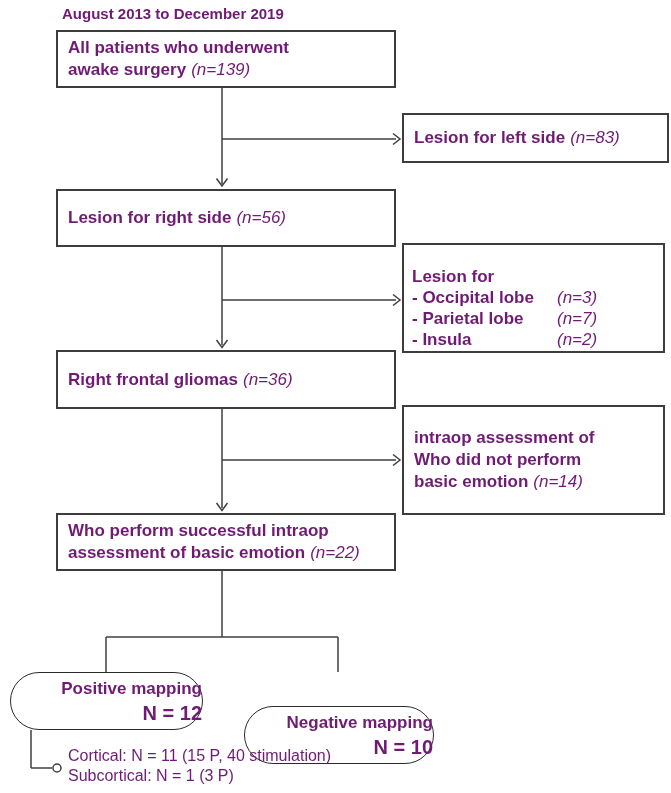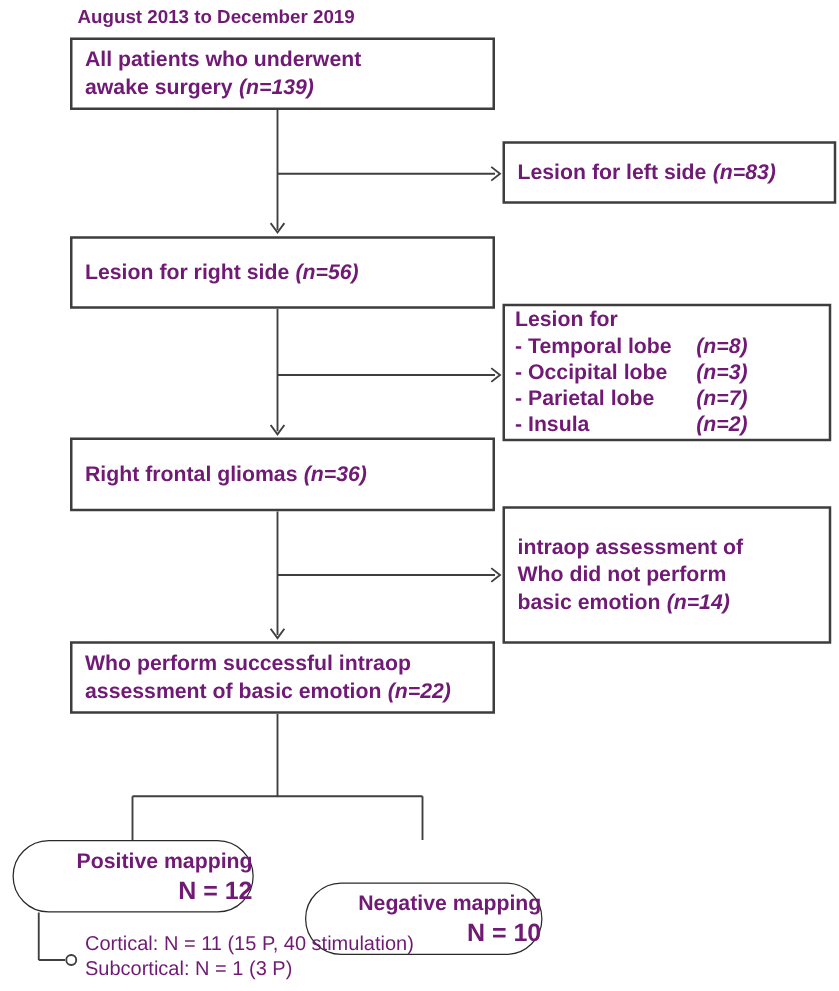--- a/index.html
+++ b/index.html
@@ -41,21 +41,21 @@
     font-size: 17px;
     font-weight: bold;
     line-height: 22px;
     display: flex;
     flex-direction: column;
     justify-content: center;
     padding: 2px 10px;
   }
   .n {
     font-style: italic;
-    font-weight: bold;
+    font-weight: normal;
     margin-left: 5px;
   }
   .box-all      { left: 56px;  top: 30px;  width: 340px; height: 58px; }
   .box-left     { left: 402px; top: 113px; width: 267px; height: 50px; }
   .box-right    { left: 56px;  top: 189px; width: 340px; height: 58px; }
   .box-lesions  { left: 402px; top: 243px; width: 263px; height: 110px; line-height: 21px; padding: 1px 8px; justify-content: flex-end; }
   .box-frontal  { left: 56px;  top: 350px; width: 340px; height: 59px; }
   .box-nointra  { left: 402px; top: 405px; width: 263px; height: 110px; }
   .box-success  { left: 56px;  top: 513px; width: 340px; height: 58px; }
   .lesion-row { display: grid; grid-template-columns: 145px auto; }
@@ -128,24 +128,20 @@
     <div><span>Lesion for left side</span><span class="n">(n=83)</span></div>
   </div>
 
   <div class="box box-right">
     <div><span>Lesion for right side</span><span class="n">(n=56)</span></div>
   </div>
 
   <div class="box box-lesions">
     <div>Lesion for</div>
     <div class="lesion-row">
-      <span>- Temporal lobe</span>
-        <span class="n">(n=8)</span>
-    </div>
-    <div class="lesion-row">
       <span>- Occipital lobe</span>
         <span class="n">(n=3)</span>
     </div>
     <div class="lesion-row">
       <span>- Parietal lobe</span>
         <span class="n">(n=7)</span>
     </div>
     <div class="lesion-row">
       <span>- Insula</span>
         <span class="n">(n=2)</span>

